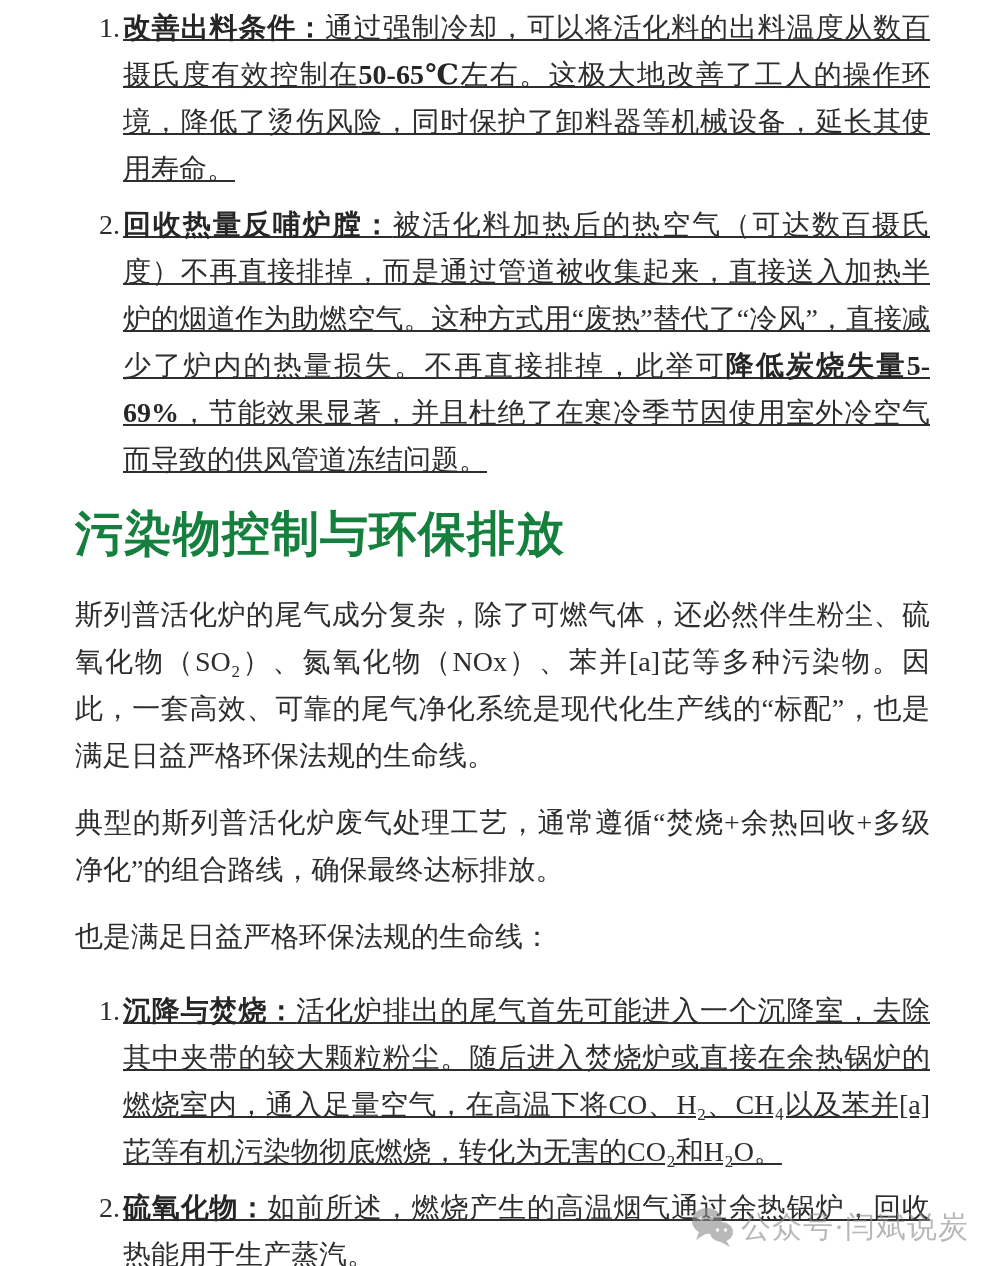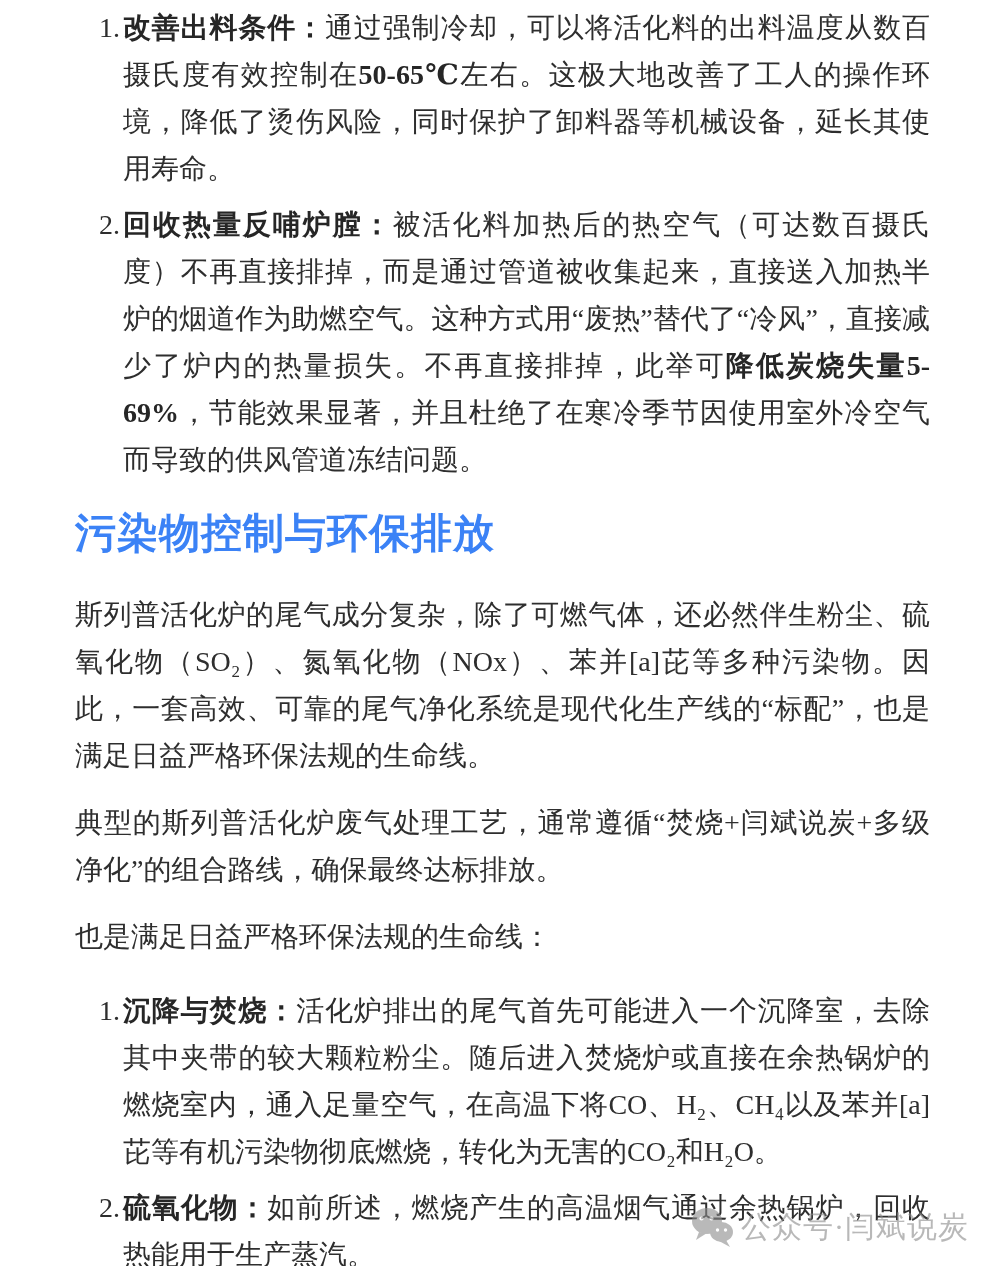--- a/index.html
+++ b/index.html
@@ -10,30 +10,30 @@
     overflow: hidden;
     position: relative;
     font-family: "Liberation Serif", "DejaVu Serif", serif;
     font-size: 28px;
     line-height: 47px;
     color: #2e2e2e;
   }
   .olist { list-style: none; margin: 0; padding: 0 70px 0 99px; }
   .olist li { display: flex; margin: 0 0 9px 0; }
   .num { flex: 0 0 24px; }
-  .litext { flex: 1; text-align: justify; }
+  .litext { flex: 1; text-align: justify; text-decoration: underline; }
   b { font-weight: 700; color: #262626; }
   .list1 { padding-top: 4px; }
   h1 {
     font-family: "Liberation Sans", "DejaVu Sans", sans-serif;
-    font-size: 41px;
+    font-size: 48px;
     line-height: 49px;
     letter-spacing: 1px;
     margin: 26px 70px 5px 75px;
-    color: #3b82f6;
+    color: #15803d;
   }
   .para { margin: 20px 70px 0 75px; text-align: justify; }
   .p1 { margin-top: 33px; }
   .list2 { margin-top: 27px; }
   .watermark {
     position: absolute;
     left: 690px;
     top: 1203px;
     display: flex;
     align-items: center;
@@ -57,21 +57,21 @@
   </li>
   <li>
     <span class="num">2.</span>
     <span class="litext"><b>回收热量反哺炉膛：</b><span>被活化料加热后的热空气（可达数百摄氏度）不再直接排掉，而是通过管道被收集起来，直接送入加热半炉的烟道作为助燃空气。这种方式用“废热”替代了“冷风”，直接减少了炉内的热量损失。不再直接排掉，此举可</span><b>降低炭烧失量5-69%</b><span>，节能效果显著，并且杜绝了在寒冷季节因使用室外冷空气而导致的供风管道冻结问题。</span></span>
   </li>
 </ol>
 
 <h1>污染物控制与环保排放</h1>
 
 <p class="para p1">斯列普活化炉的尾气成分复杂，除了可燃气体，还必然伴生粉尘、硫氧化物（SO₂）、氮氧化物（NOx）、苯并[a]芘等多种污染物。因此，一套高效、可靠的尾气净化系统是现代化生产线的“标配”，也是满足日益严格环保法规的生命线。</p>
-<p class="para">典型的斯列普活化炉废气处理工艺，通常遵循“焚烧+闫斌说炭+多级净化”的组合路线，确保最终达标排放。</p>
+<p class="para">典型的斯列普活化炉废气处理工艺，通常遵循“焚烧+余热回收+多级净化”的组合路线，确保最终达标排放。</p>
 <p class="para">也是满足日益严格环保法规的生命线：</p>
 
 <ol class="olist list2">
   <li>
     <span class="num">1.</span>
     <span class="litext"><b>沉降与焚烧：</b><span>活化炉排出的尾气首先可能进入一个沉降室，去除其中夹带的较大颗粒粉尘。随后进入焚烧炉或直接在余热锅炉的燃烧室内，通入足量空气，在高温下将CO、H₂、CH₄以及苯并[a]芘等有机污染物彻底燃烧，转化为无害的CO₂和H₂O。</span><b></b><span></span></span>
   </li>
   <li>
     <span class="num">2.</span>
     <span class="litext"><b>硫氧化物：</b><span>如前所述，燃烧产生的高温烟气通过余热锅炉，回收热能用于生产蒸汽。</span><b></b><span></span></span>

